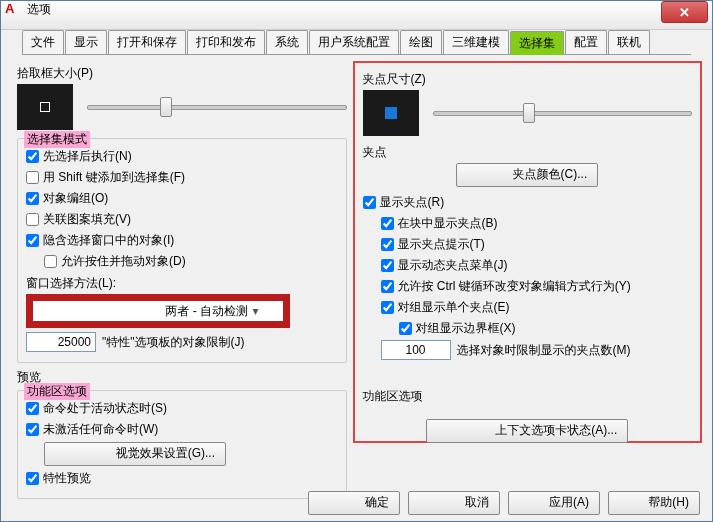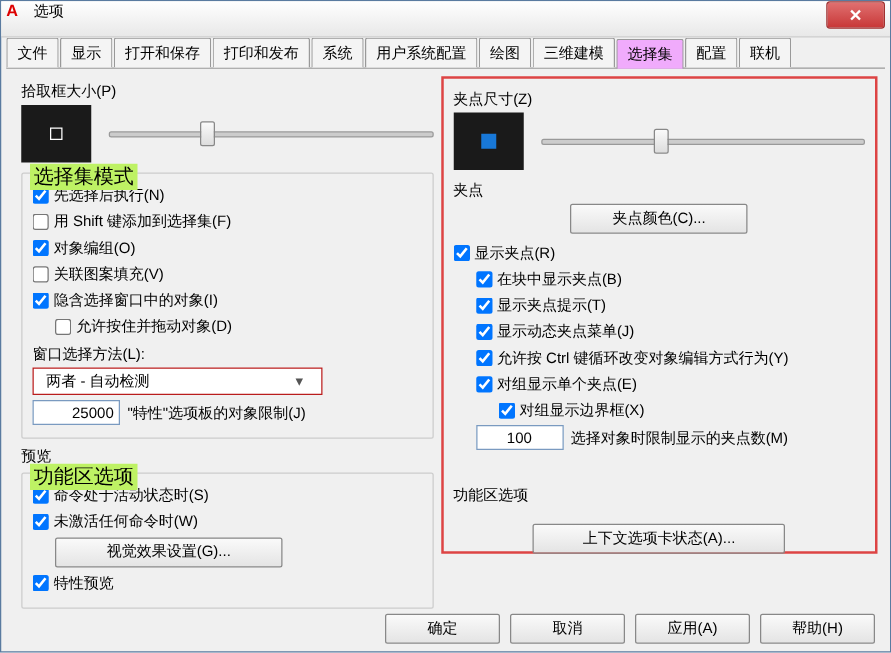--- a/index.html
+++ b/index.html
@@ -7,44 +7,44 @@
 .titlebar{height:28px;background:linear-gradient(#fff,#e8e8e8);border-bottom:1px solid #ccc;display:flex;align-items:flex-start;padding:0 4px}
 .titlebar .ico{width:16px;height:16px;display:inline-block;margin-right:6px;position:relative}
 .titlebar .ico:before{content:"A";color:#d00;font-weight:bold;font-size:13px}
 .titlebar .title{flex:1}
 .close-btn{width:45px;height:20px;background:linear-gradient(#e07070,#c83838);border:1px solid #a03030;border-radius:3px;display:flex;align-items:center;justify-content:center;color:#fff;font-size:13px;font-weight:bold}
 .info-row{height:22px;display:flex;align-items:center;padding:2px 10px;background:#f0f0f0}
 .info-row .lbl{margin-right:10px}
 .info-row .val{margin-right:40px}
 .info-row .drawing-ico{width:16px;height:16px;display:inline-block;margin:0 4px 0 140px}
 .drawing-ico svg{width:16px;height:16px}
-.tabs{display:flex;margin:0 4px;border-bottom:1px solid #999}
+.tabs{display:flex;margin:0 21px;border-bottom:1px solid #999}
 .tab{padding:3px 8px;border:1px solid #999;border-bottom:none;background:#f4f4f4;margin-right:1px;border-radius:2px 2px 0 0;cursor:pointer}
-.tab.active{background:#f0abfc;position:relative;top:1px}
+.tab.active{background:#84cc16;position:relative;top:1px}
 .content{display:flex;padding:6px 10px 4px 10px;height:392px;box-sizing:border-box}
 .col{flex:1;padding:0 6px}
 .col.right{border:2px solid #d44;padding:4px 8px}
 .section-label{margin:4px 0 2px 0}
 .preview-row{display:flex;align-items:center;margin:2px 0 8px 0}
 .preview-box{width:56px;height:46px;background:#1a1a1a;display:flex;align-items:center;justify-content:center;margin-right:14px}
 .pick-sq{width:8px;height:8px;border:1px solid #fff}
 .grip-sq{width:12px;height:12px;background:#1878d8}
 .slider{flex:1;height:20px;position:relative;display:flex;align-items:center}
 .slider-track{height:3px;background:#ccc;border:1px solid #999;flex:1;border-radius:2px}
 .slider-thumb{position:absolute;width:10px;height:18px;background:linear-gradient(#fafafa,#ddd);border:1px solid #888;border-radius:2px}
 .group{border:1px solid #ccc;border-radius:2px;padding:6px 8px 8px 8px;margin:4px 0;position:relative}
-.group>.legend{position:absolute;top:-8px;left:6px;background:#bef264;padding:0 3px;font-size:16px}
+.group>.legend{position:absolute;top:-8px;left:6px;background:#f9a8d4;padding:0 3px;font-size:12px}
 .chk-row{display:flex;align-items:center;margin:2px 0;padding:1px 0}
 .chk-row.indent1{padding-left:18px}
 .chk-row.indent2{padding-left:36px}
 input[type=checkbox]{margin:0 4px 0 0;width:13px;height:13px}
-.combo{width:210px;height:20px;border:1px solid #b91c1c;background:#fff;display:flex;align-items:center;padding:0 10px;justify-content:space-between;margin:2px 0 4px 0}
+.combo{width:210px;height:20px;border:7px solid #b91c1c;background:#fff;display:flex;align-items:center;padding:0 20px;justify-content:flex-end;margin:2px 0 4px 0}
 .combo .arrow{width:15px;text-align:center;color:#555}
 .text-input{width:60px;height:18px;border:1px solid #7a9ac0;background:#fff;text-align:right;padding:0 4px;margin-right:6px;display:inline-block;line-height:18px}
-.btn{display:inline-block;min-width:70px;height:22px;line-height:20px;text-align:center;border:1px solid #888;background:linear-gradient(#fafafa,#e4e4e4);border-radius:2px;padding:0 10px;cursor:pointer}
+.btn{display:inline-block;min-width:70px;height:22px;line-height:20px;text-align:right;border:1px solid #888;background:linear-gradient(#fafafa,#e4e4e4);border-radius:2px;padding:0 10px;cursor:pointer}
 .btn.wide{min-width:160px}
 .row-inline{display:flex;align-items:center;margin:2px 0}
 .bottom-btns{position:absolute;bottom:6px;right:12px;display:flex;gap:8px}
 .section-plain{margin:6px 0 2px 0}
 </style>
 </head>
 <body>
 
 <div class="window">
   <div class="titlebar">

